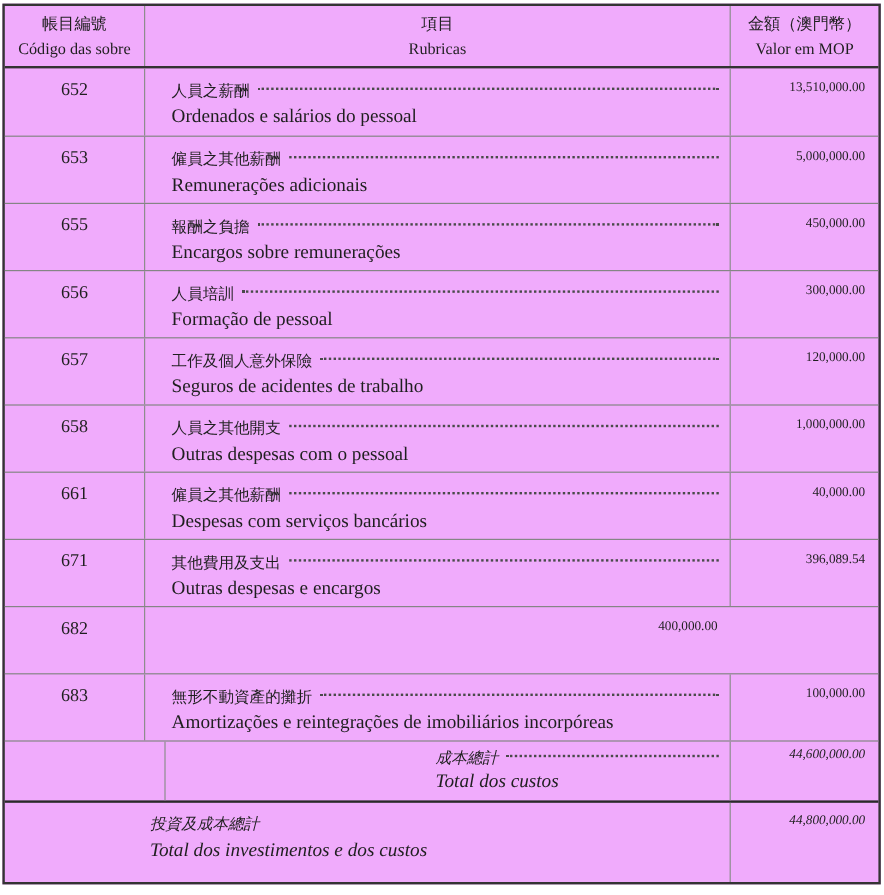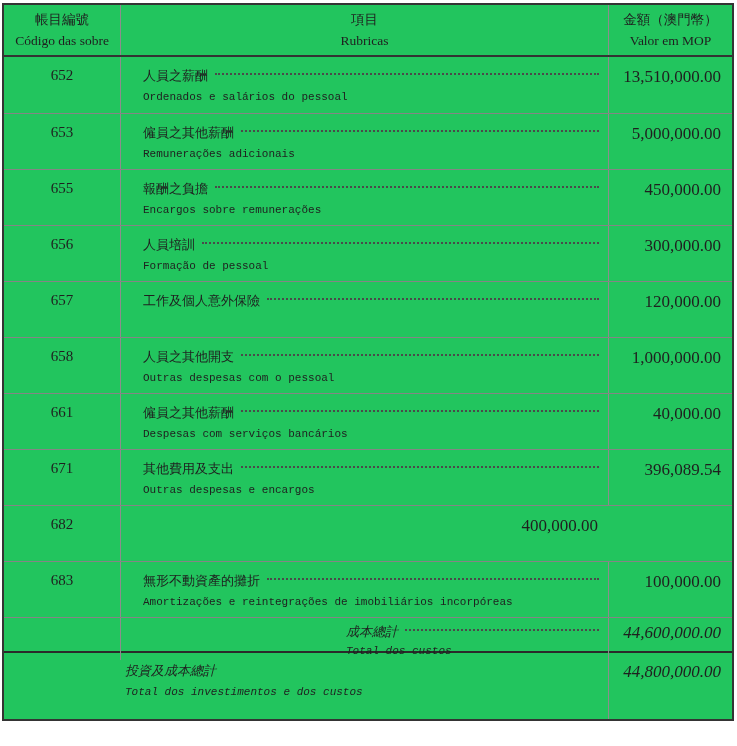--- a/index.html
+++ b/index.html
@@ -7,21 +7,21 @@
     width: 737px; height: 746px;
     background: #ffffff;
     font-family: "Liberation Serif", "DejaVu Serif", serif;
     color: #1f1f1f;
     overflow: hidden;
   }
   .tbl {
     position: absolute;
     left: 2px; top: 3px;
     width: 732px;
-    background: #22c55e;
+    background: #f0abfc;
     border: 2px solid #343434;
   }
   
   .hdr {
     display: grid;
     grid-template-columns: 117px 1fr 123px;
     height: 52px;
     border-bottom: 2px solid #333;
   }
   .hdr .hc {
@@ -60,35 +60,35 @@
     line-height: 17px;
   }
   .dots {
     flex: 1 1 auto;
     margin: 0 1px 3px 7px;
     border-bottom: 2px dotted #4a4a4a;
     height: 0;
   }
   .pt {
     margin-top: 5px;
-    font-size: 11px;
+    font-size: 16px;
     line-height: 17px;
     white-space: nowrap;
-    font-family: Liberation Mono, monospace;
   }
   .cell.amt {
     text-align: right;
     padding: 10px 11px 0 0;
-    font-size: 17px;
+    font-size: 11px;
     white-space: nowrap;
   }
   
   .row.subtotal {
-    height: 34px;
+    height: 50px;
     border-top: 1px solid #858585;
+    padding-left: 17px;
   }
   .subtotal .cell.item { padding-top: 5px; padding-left: 225px; }
   .subtotal .cell.code { padding-top: 5px; }
   .subtotal .cell.amt { padding-top: 5px; }
   .subtotal .pt { margin-top: 3px; }
   .italic { font-style: italic; }
   
   .row.grand {
     grid-template-columns: 1fr 123px;
     height: 68px;
@@ -166,20 +166,21 @@
     <div class="cell amt">300,000.00</div>
   </div>
 
   <div class="row">
     <div class="cell code bdr-r">657</div>
     <div class="cell item bdr-r">
       <div class="zh-line">
           <span class="zh">工作及個人意外保險</span>
           <span class="dots"></span>
         </div>
+      <div class="pt">Seguros de acidentes de trabalho</div>
     </div>
     <div class="cell amt">120,000.00</div>
   </div>
 
   <div class="row">
     <div class="cell code bdr-r">658</div>
     <div class="cell item bdr-r">
       <div class="zh-line">
           <span class="zh">人員之其他開支</span>
           <span class="dots"></span>

